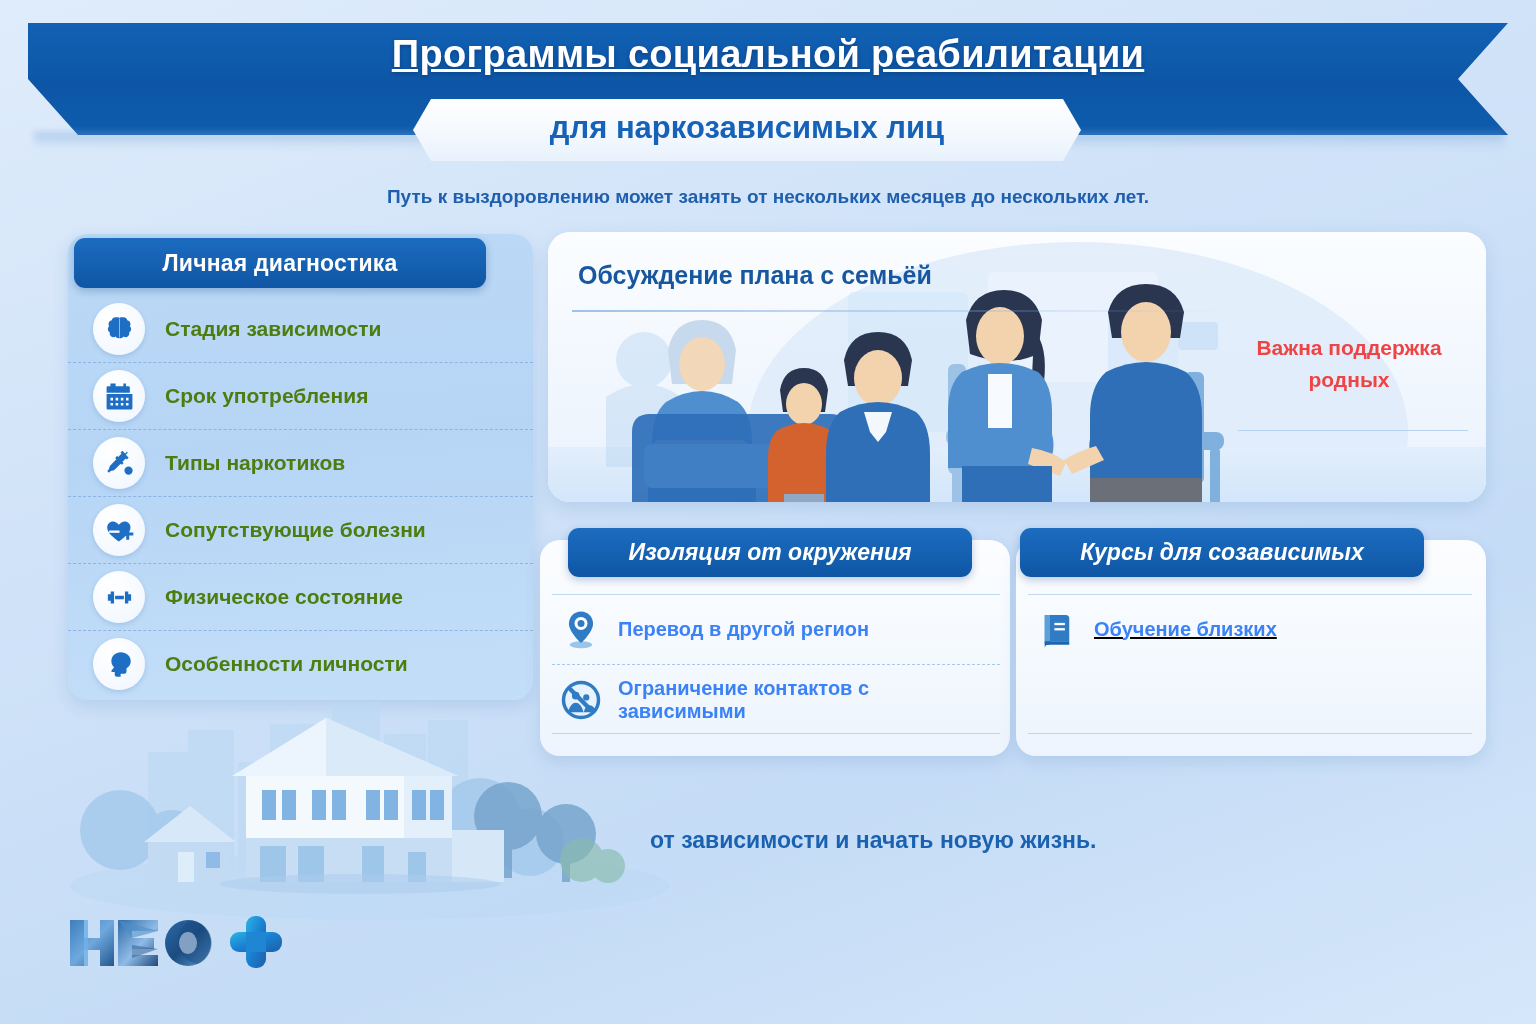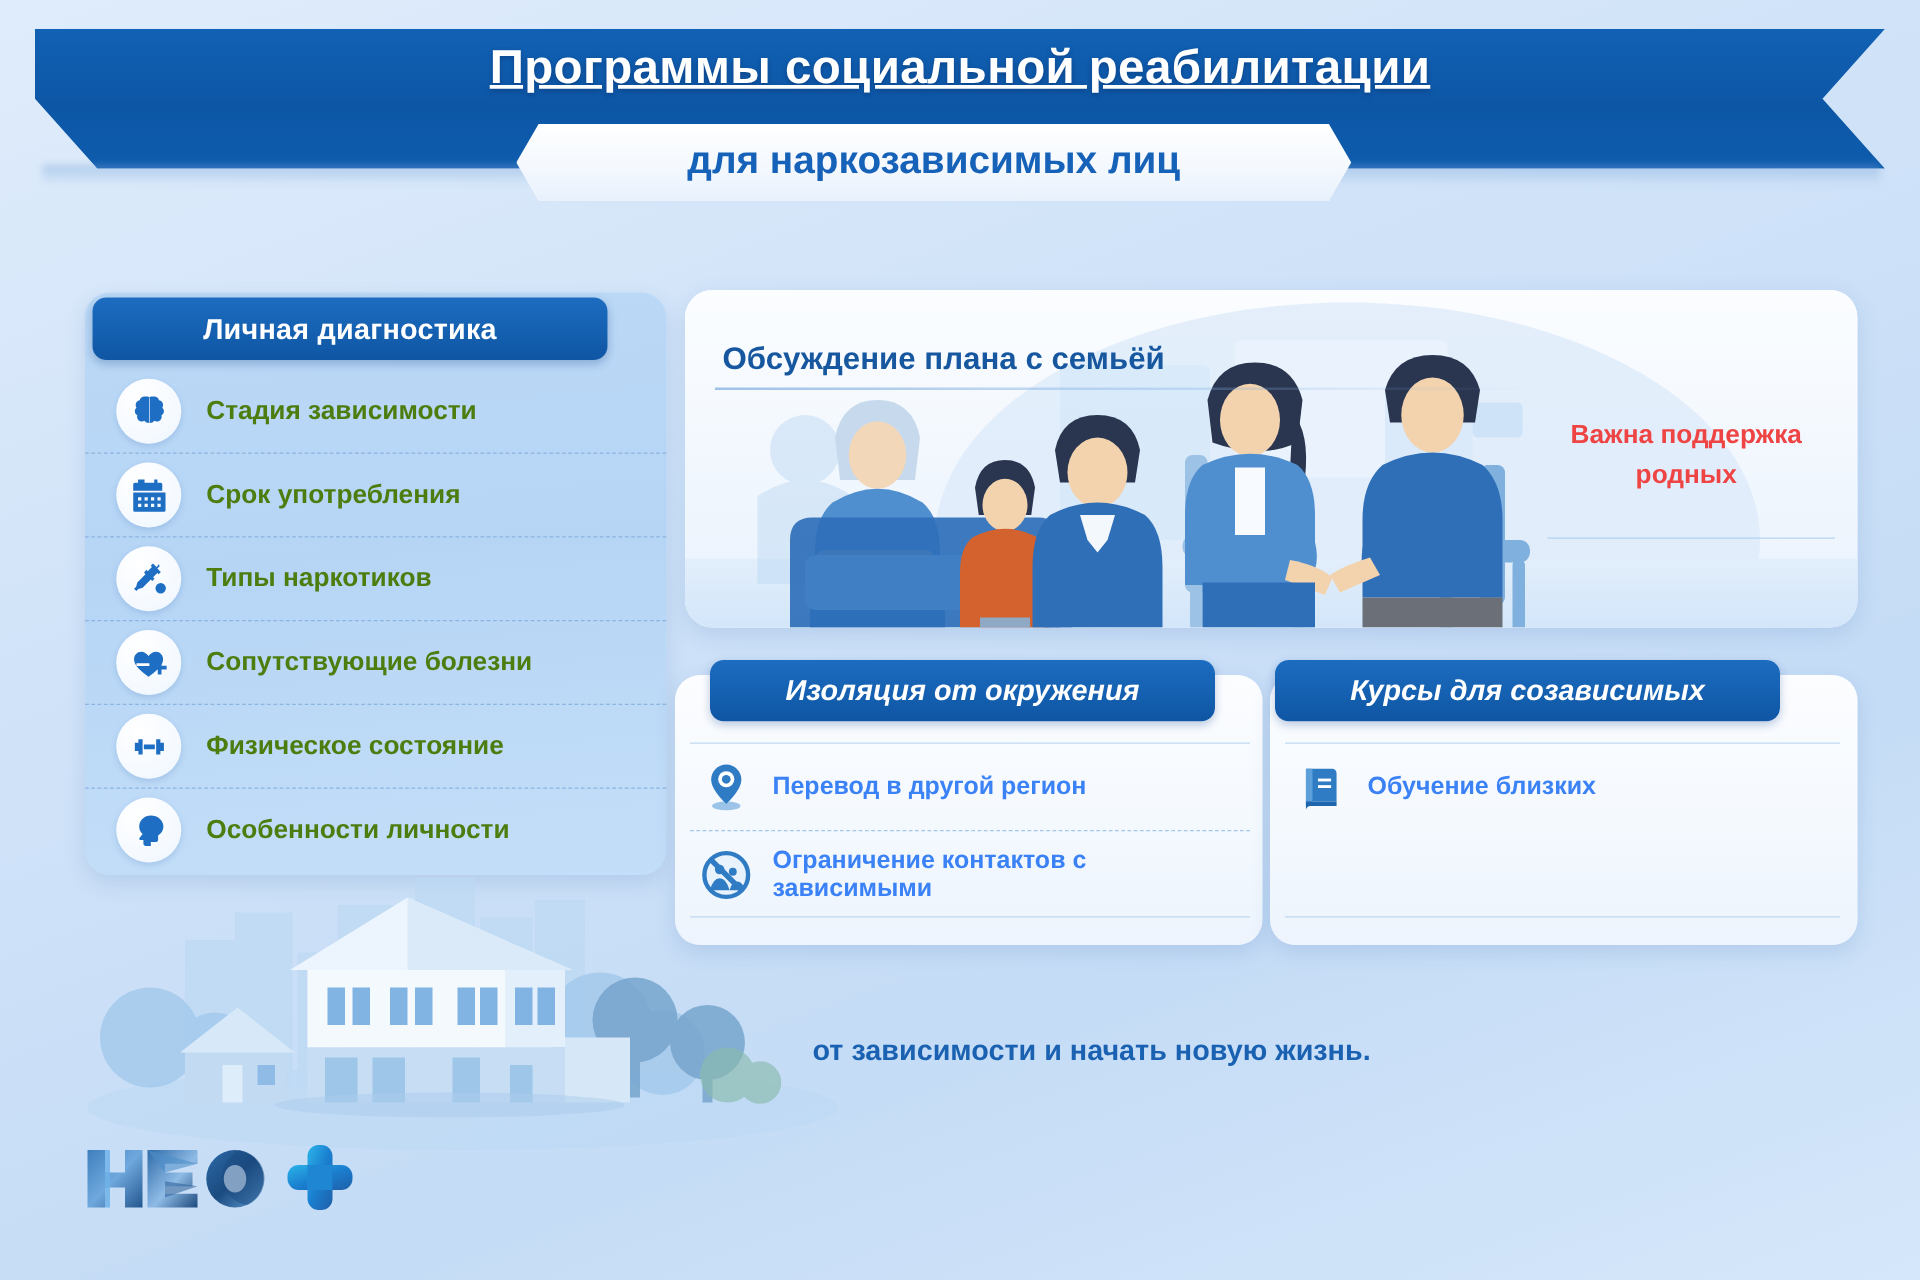--- a/index.html
+++ b/index.html
@@ -71,21 +71,21 @@
   }
   .sb-ico svg{width:31px;height:31px;fill:#1e6fc4;}
   .sb-lab{margin-left:20px;font-size:21px;font-weight:600;color:#4d7c0f;}
 
   
   .hero{
     position:absolute;left:548px;top:232px;width:938px;height:270px;border-radius:22px;
     background:linear-gradient(180deg,#fbfdff 0%,#f2f8fe 50%,#eaf3fd 100%);
     box-shadow:0 6px 18px rgba(60,115,180,.16);overflow:hidden;
   }
-  .hero-title{position:absolute;left:578px;top:273px;font-size:25px;font-weight:bold;color:#16579f;z-index:6;}
+  .hero-title{position:absolute;left:578px;top:261px;font-size:25px;font-weight:bold;color:#16579f;z-index:6;}
   .hero-rule{position:absolute;left:572px;top:310px;width:660px;height:2px;background:linear-gradient(90deg,rgba(130,175,225,.75),rgba(130,175,225,0));z-index:6;}
   .hero-note{
     position:absolute;left:1230px;top:332px;width:238px;text-align:center;z-index:6;
     font-size:21px;font-weight:600;color:#ef4444;line-height:1.5;
   }
   .hero-note-rule{position:absolute;left:1238px;top:430px;width:230px;height:1px;background:rgba(150,190,230,.6);z-index:6;}
 
   
   .card{
     position:absolute;top:540px;height:216px;border-radius:20px;
@@ -99,21 +99,21 @@
     background:linear-gradient(180deg,#1c6cc0 0%,#0f56a4 100%);
     box-shadow:0 3px 8px rgba(20,70,140,.28);
     display:flex;align-items:center;justify-content:center;font-style:italic;
   }
   .card-badge span{font-size:23px;font-weight:bold;color:#fff;}
   #badge-iso{left:568px;width:404px;}
   #badge-courses{left:1020px;width:404px;}
 
   .card-list{position:absolute;top:594px;}
   #list-iso{left:552px;width:448px;}
-  #list-courses{left:1028px;width:444px;}
+  #list-courses{left:1028px;width:444px;text-decoration:underline;}
   .c-row{position:relative;height:70px;display:flex;align-items:center;padding:0 6px;}
   .c-row + .c-row{border-top:1px dashed rgba(150,190,230,.85);}
   .c-row::after{content:"";position:absolute;left:0;right:0;bottom:-1px;height:0;}
   .c-ico{width:46px;height:46px;display:flex;align-items:center;justify-content:center;flex:none;}
   .c-ico svg{width:42px;height:42px;}
   .c-lab{margin-left:14px;font-size:20px;font-weight:600;color:#3b82f6;}
   .card-topline{position:absolute;height:1px;background:rgba(150,190,230,.55);}
   .card-botline{position:absolute;height:1px;background:rgba(150,190,230,.55);}
 
   
@@ -134,20 +134,21 @@
 </head>
 <body>
 
 <div class="stage">
 
   <div class="ribbon"></div>
   <div class="ribbon-shadow"></div>
   <div class="title">Программы социальной реабилитации</div>
   <div class="subribbon"></div>
   <div class="subtitle">для наркозависимых лиц</div>
+  <div class="intro">Путь к выздоровлению может занять от нескольких месяцев до нескольких лет.</div>
 
   <div class="sidebar"></div>
   <div class="sidebar-badge">
     <span>Личная диагностика</span>
   </div>
 
   <div class="sb-list">
 
     <div class="sb-row">
       <span class="sb-ico">

